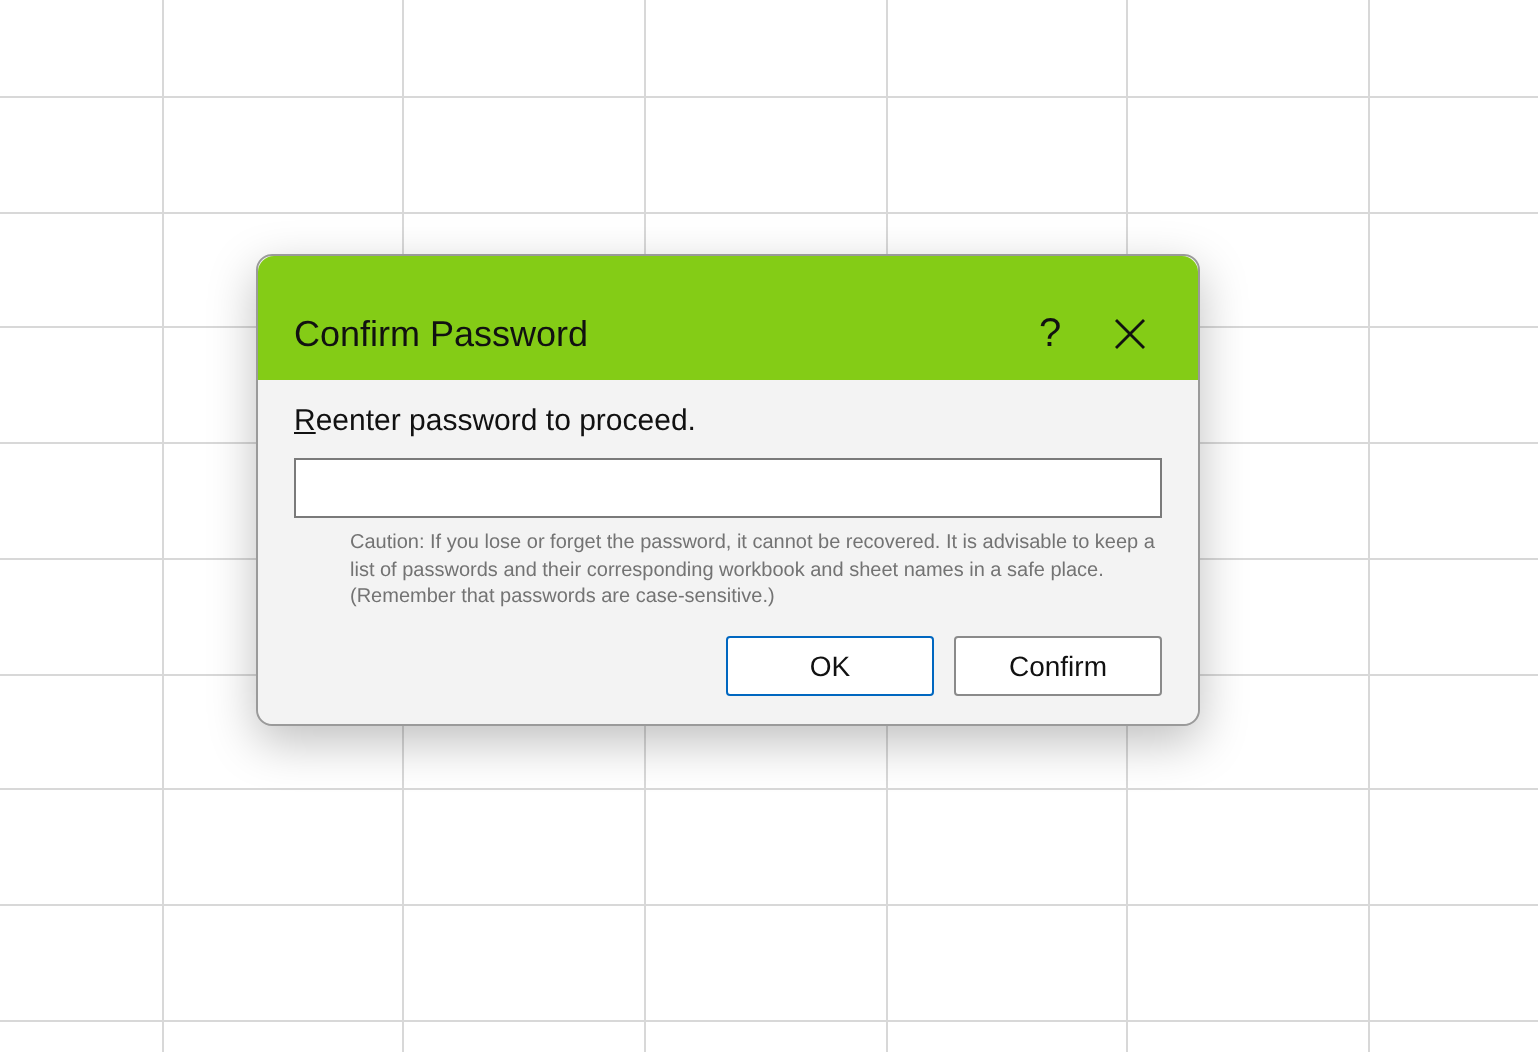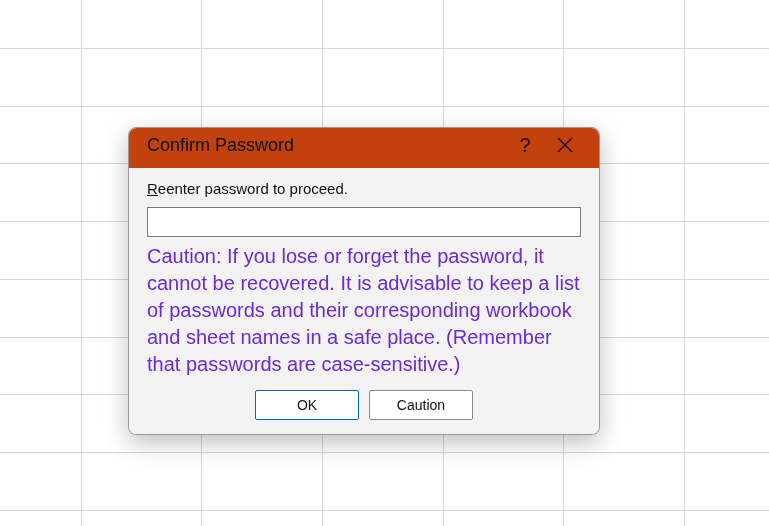--- a/index.html
+++ b/index.html
@@ -31,22 +31,22 @@
     width: 472px;
     background: #f3f3f3;
     border: 1px solid #9a9a9a;
     border-radius: 8px;
     box-shadow: 0 8px 24px rgba(0,0,0,0.25);
   }
   
   .titlebar {
     display: flex;
     align-items: center;
-    padding: 2px 14px 8px 18px;
-    background: #c2410c;
+    padding: 24px 14px 8px 18px;
+    background: #84cc16;
     border-top-left-radius: 8px;
     border-top-right-radius: 8px;
   }
   .titlebar .title {
     font-size: 18px;
     color: #111;
     flex: 1;
   }
   .titlebar .help-btn, .titlebar .close-btn {
     width: 40px;
@@ -80,29 +80,30 @@
     height: 30px;
     border: 1px solid #7a7a7a;
     background: #fff;
     padding: 2px 6px;
     font-size: 14px;
     outline: none;
     margin-bottom: 6px;
   }
   
   .caution {
-    font-size: 20px;
-    color: #6d28d9;
+    font-size: 10px;
+    color: #737373;
     line-height: 1.35;
     margin-bottom: 12px;
+    margin-left: 28px;
   }
   
   .button-row {
     display: flex;
-    justify-content: center;
+    justify-content: flex-end;
     gap: 10px;
   }
   .btn {
     min-width: 104px;
     height: 30px;
     background: #fff;
     border: 1px solid #8a8a8a;
     font-size: 14px;
     color: #111;
     display: flex;
@@ -249,17 +250,17 @@
     <div class="instruction">
       <span class="ul">R</span><span>eenter password to proceed.</span>
     </div>
     <input type="password" class="pw-input" value="" style="">
     <div class="caution">Caution: If you lose or forget the password, it cannot be recovered. It is advisable to keep a list of passwords and their corresponding workbook and sheet names in a safe place. (Remember that passwords are case-sensitive.)</div>
     <div class="button-row">
       <div class="btn primary">
         <span>OK</span>
       </div>
       <div class="btn">
-        <span>Caution</span>
+        <span>Confirm</span>
       </div>
     </div>
   </div>
 </div>
 
 </body></html>

